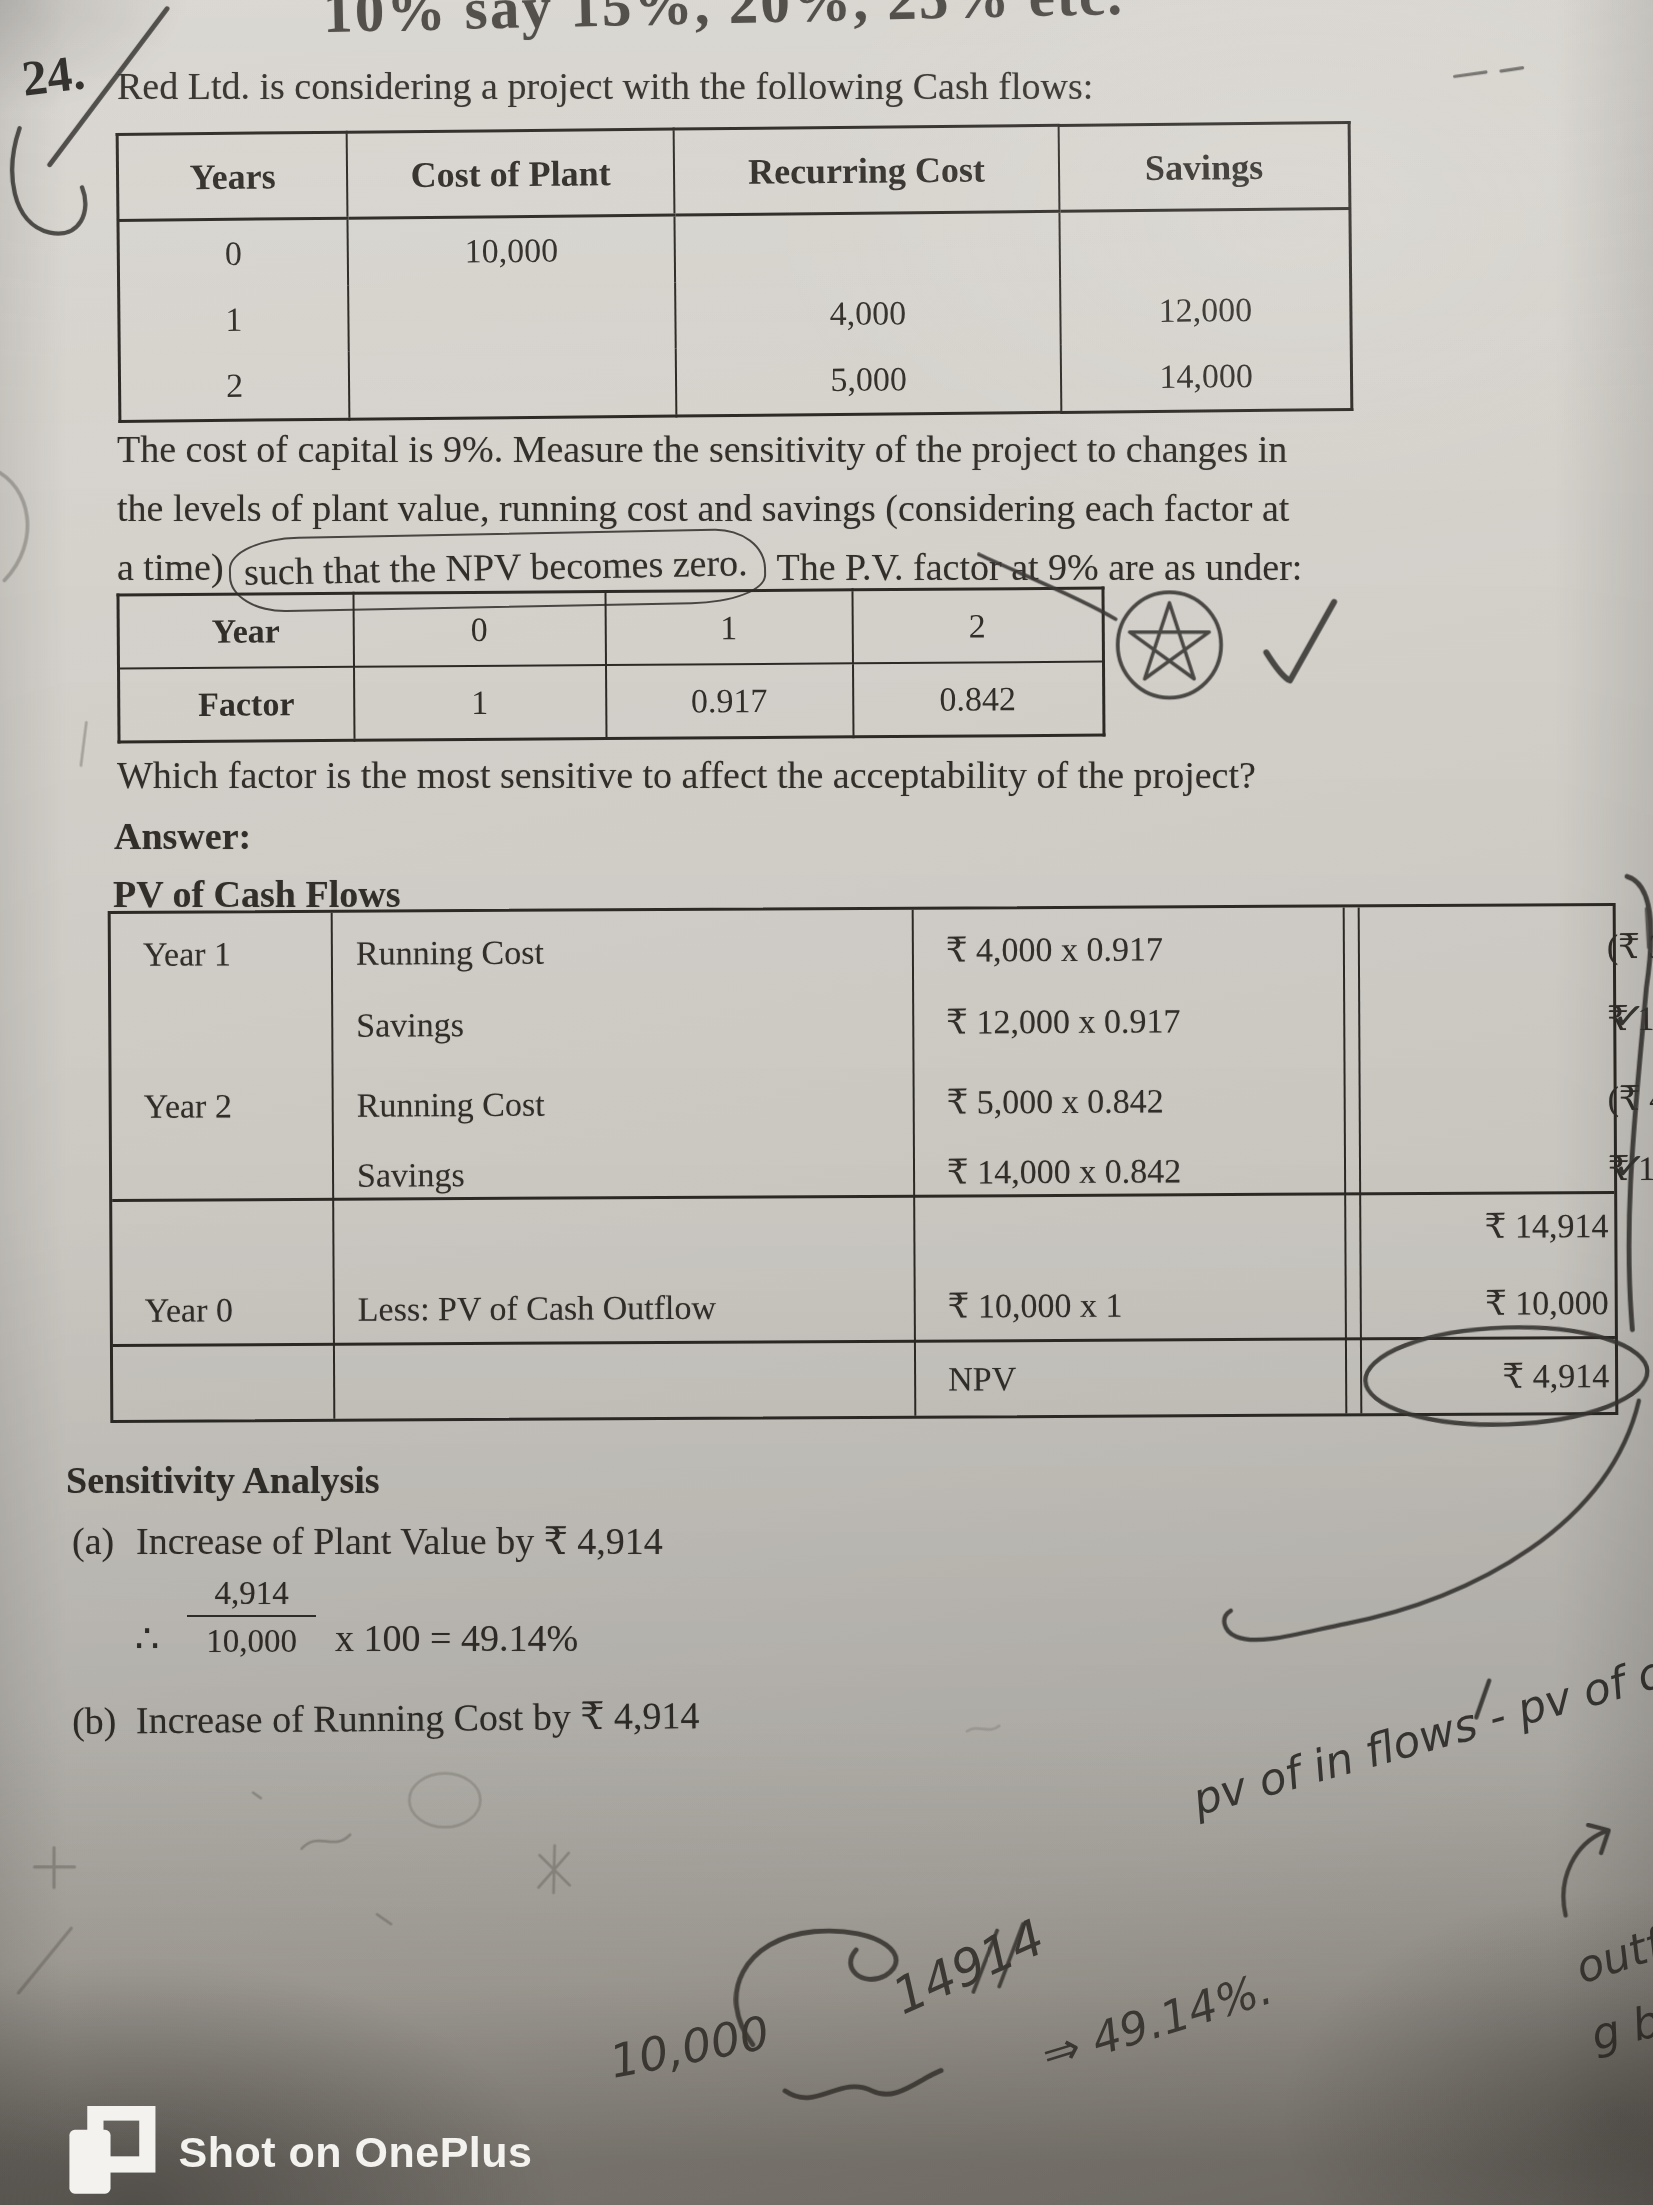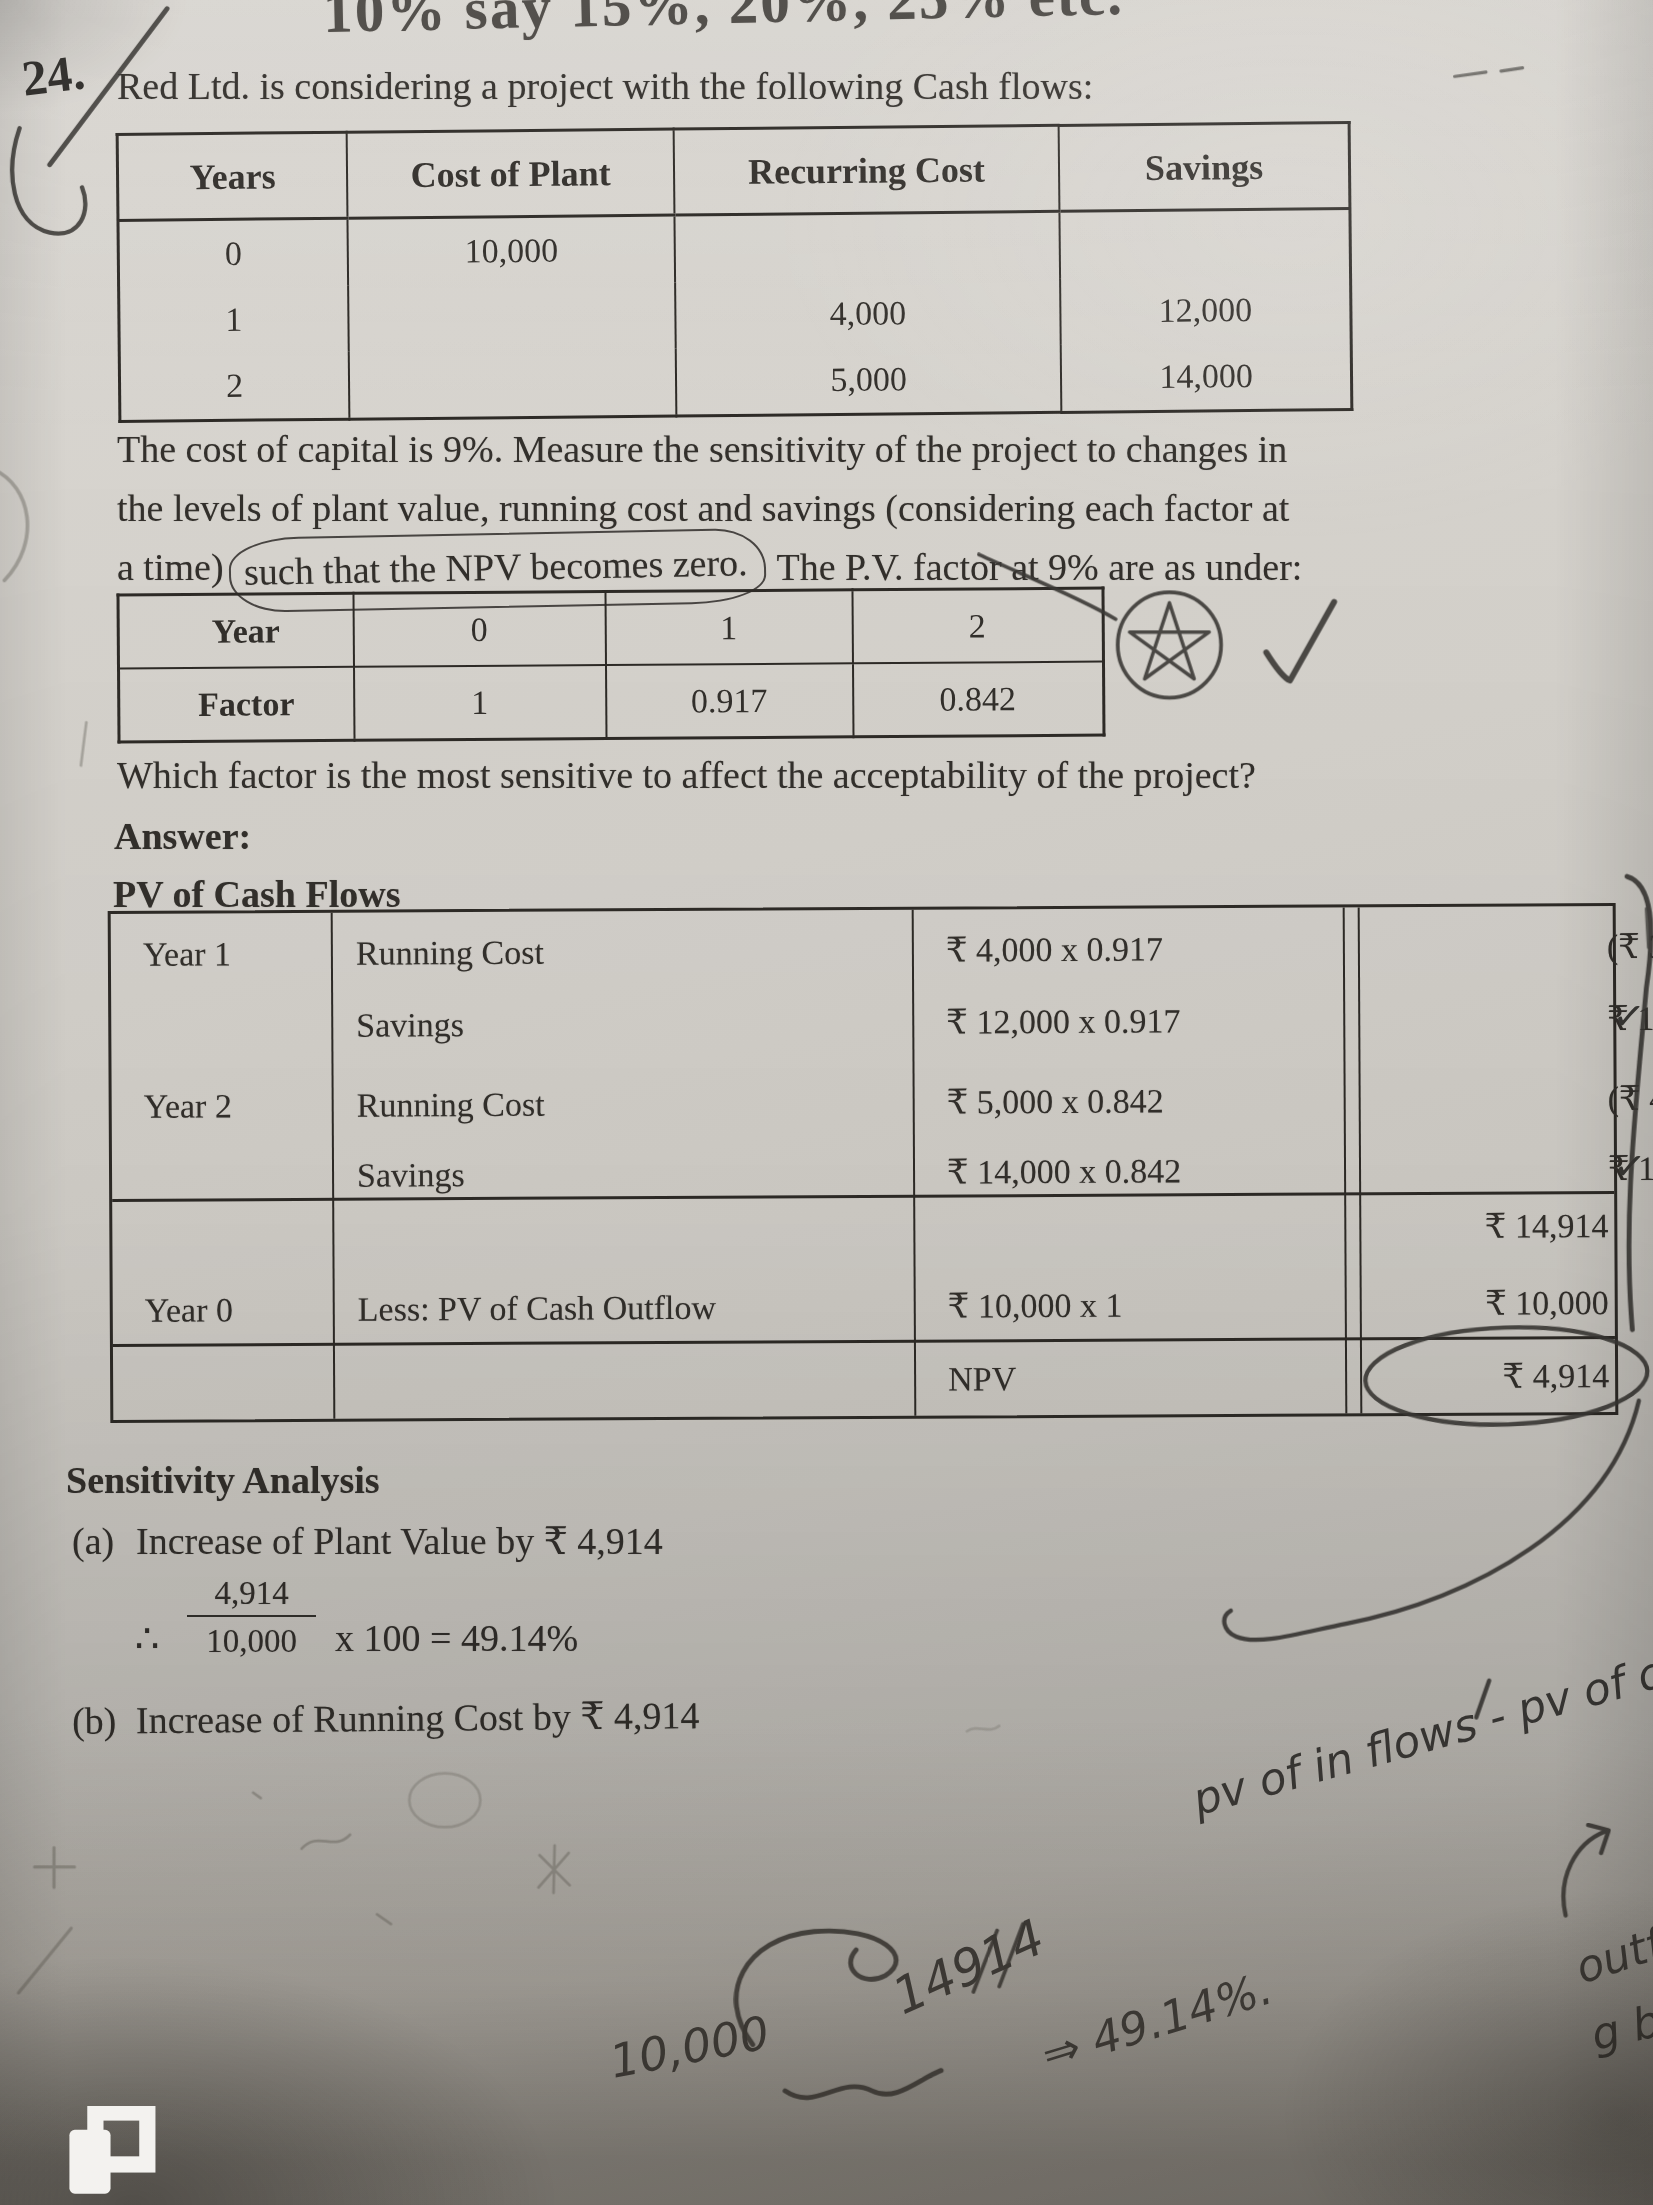--- a/index.html
+++ b/index.html
@@ -264,16 +264,17 @@
   <div class="shade sh6"></div>
   <div class="shade sh1"></div>
   <div class="shade sh4"></div>
   <div class="shade sh5"></div>
 
   <div class="abs wm">
     <svg width="92" height="92" viewBox="0 0 170 170">
       <rect x="10" y="44" width="76" height="118" rx="10" fill="#f3f2ef"></rect>
       <rect x="58" y="12" width="96" height="96" fill="none" stroke="#f3f2ef" stroke-width="30"></rect>
     </svg>
+    <span class="wm-text">Shot on OnePlus</span>
   </div>
 
 </div>
 
 
 </body></html>

